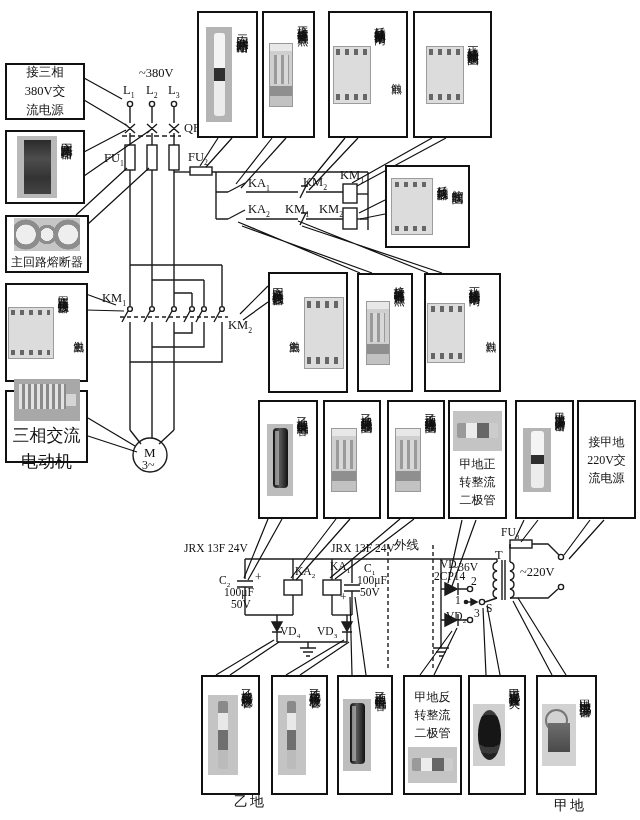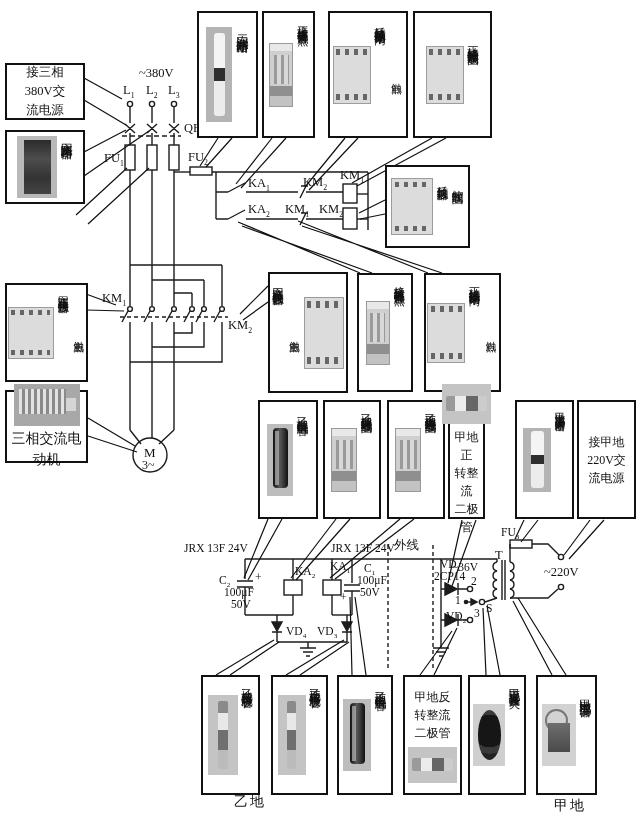--- a/index.html
+++ b/index.html
@@ -226,59 +226,63 @@
   <span class="lbl small" style="left:219px;top:575px"><span>C</span><sub>2</sub></span>
   <span class="lbl small" style="left:224px;top:587px">100μF</span>
   <span class="lbl small" style="left:231px;top:599px">50V</span>
   <span class="lbl small" style="left:255px;top:572px">+</span>
   <span class="lbl small" style="left:295px;top:566px"><span>KA</span><sub>2</sub></span>
   <span class="lbl small" style="left:330px;top:561px"><span>KA</span><sub>1</sub></span>
   <span class="lbl small" style="left:364px;top:563px"><span>C</span><sub>1</sub></span>
   <span class="lbl small" style="left:357px;top:575px">100μF</span>
   <span class="lbl small" style="left:360px;top:587px">50V</span>
   <span class="lbl small" style="left:340px;top:592px">+</span>
-  <span class="lbl small" style="left:286px;top:626px"><span>VD</span><sub>4</sub></span>
+  <span class="lbl small" style="left:280px;top:626px"><span>VD</span><sub>4</sub></span>
   <span class="lbl small" style="left:317px;top:626px"><span>VD</span><sub>3</sub></span>
   <span class="lbl small" style="left:501px;top:527px"><span>FU</span><sub>3</sub></span>
   <span class="lbl" style="left:495px;top:549px">T</span>
   <span class="lbl small" style="left:452px;top:562px">~36V</span>
   <span class="lbl small" style="left:440px;top:559px"><span>VD</span><sub>1</sub></span>
   <span class="lbl small" style="left:434px;top:571px">2CP14</span>
   <span class="lbl small" style="left:471px;top:576px">2</span>
   <span class="lbl small" style="left:455px;top:595px">1</span>
   <span class="lbl small" style="left:486px;top:603px">S</span>
   <span class="lbl small" style="left:474px;top:608px">3</span>
   <span class="lbl small" style="left:446px;top:611px"><span>VD</span><sub>2</sub></span>
-  <span class="lbl" style="left:544px;top:566px">~220V</span>
+  <span class="lbl" style="left:520px;top:566px">~220V</span>
   <span class="lbl big" style="left:234px;top:795px">乙地</span>
   <span class="lbl big" style="left:554px;top:799px">甲地</span>
 
   <div class="cbox col" style="left:5px;top:63px;width:80px;height:57px">
     <div class="hlines">
       <div>接三相</div>
       <div>380V交</div>
       <div>流电源</div>
     </div>
   </div>
 
   <div class="cbox" style="left:5px;top:130px;width:80px;height:74px">
     <div class="ph ph-breaker" style="width:40px;height:62px"></div>
     <span class="vtext" style="height:68px;font-size:12px">主回路断路器</span>
   </div>
 
+  <div class="cbox col" style="left:5px;top:215px;width:84px;height:58px;gap:2px">
+    <div class="ph ph-fuse3" style="width:66px;height:33px"></div>
+    <span class="hlines" style="font-size:12px">主回路熔断器</span>
+  </div>
 
   <div class="cbox" style="left:5px;top:283px;width:83px;height:99px">
     <div class="ph ph-contactor" style="width:44px;height:50px"></div>
     <span class="vtext" style="height:92px;font-size:11px">主回路正转接触器</span>
     <span class="vsub">主触点</span>
   </div>
 
   <div class="cbox col" style="left:5px;top:390px;width:83px;height:73px;gap:2px">
     <div class="ph ph-motor" style="width:66px;height:42px"></div>
-    <span class="hlines" style="font-size:14px">三相交流电动机</span>
+    <span class="hlines" style="font-size:17px">三相交流电动机</span>
   </div>
 
   <div class="cbox" style="left:197px;top:11px;width:61px;height:127px">
     <div class="ph ph-fuseholder" style="width:26px;height:95px"></div>
     <span class="vtext" style="height:100px;font-size:12.5px">二次回路熔断器</span>
   </div>
 
   <div class="cbox" style="left:262px;top:11px;width:53px;height:127px">
     <div class="ph ph-relay" style="width:22px;height:62px"></div>
     <span class="vtext" style="height:116px;font-size:11px">接正转继电器常开触点</span>
@@ -326,21 +330,21 @@
   <div class="cbox" style="left:323px;top:400px;width:58px;height:119px">
     <div class="ph ph-relay" style="width:24px;height:62px"></div>
     <span class="vtext" style="height:110px">乙地反转继电器线圈</span>
   </div>
 
   <div class="cbox" style="left:387px;top:400px;width:58px;height:119px">
     <div class="ph ph-relay" style="width:24px;height:62px"></div>
     <span class="vtext" style="height:110px">乙地正转继电器线圈</span>
   </div>
 
-  <div class="cbox col" style="left:448px;top:400px;width:37px;height:119px;gap:4px">
+  <div class="cbox col" style="left:448px;top:400px;width:59px;height:119px;gap:4px">
     <div class="ph ph-diodeh" style="width:49px;height:40px"></div>
     <div class="hlines" style="font-size:12px">
       <div>甲地正</div>
       <div>转整流</div>
       <div>二极管</div>
     </div>
   </div>
 
   <div class="cbox" style="left:515px;top:400px;width:59px;height:119px">
     <div class="ph ph-fuseholder" style="width:28px;height:64px"></div>

